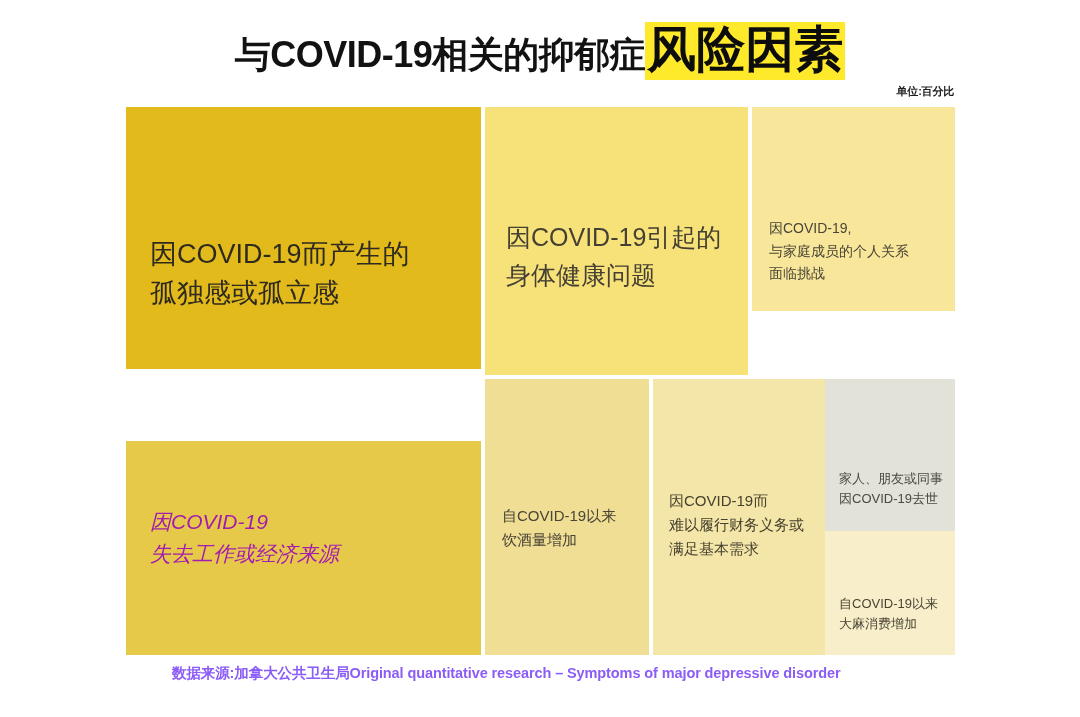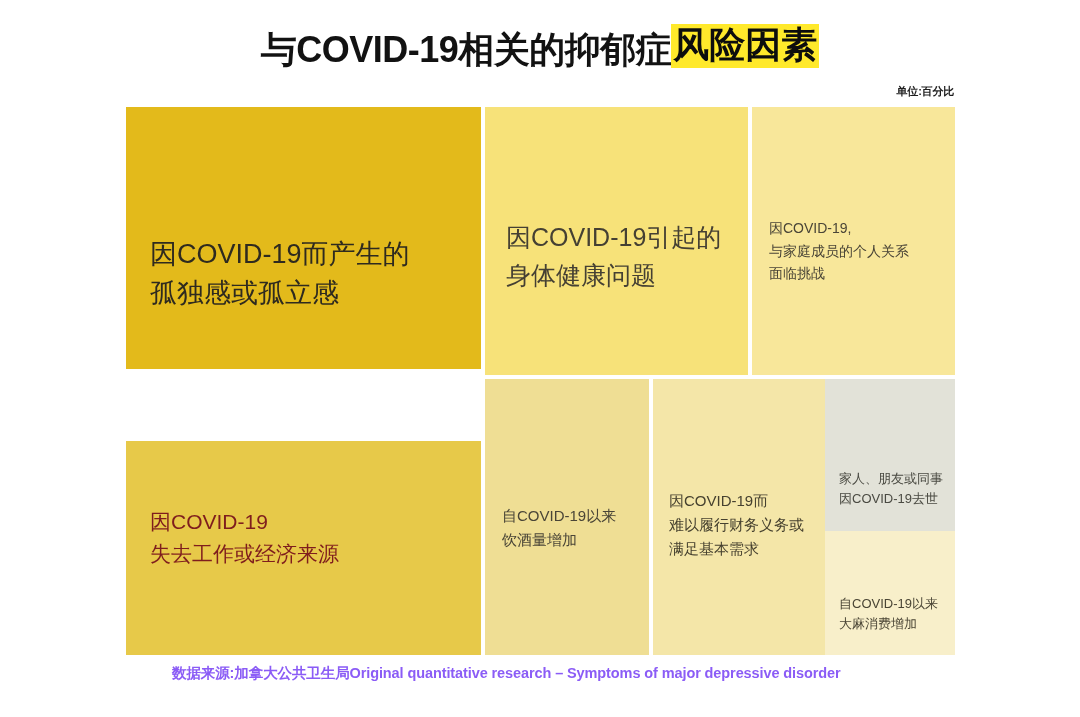--- a/index.html
+++ b/index.html
@@ -22,21 +22,21 @@
     font-size: 36px;
     font-weight: bold;
     color: #121212;
     letter-spacing: -0.5px;
     line-height: 1.1;
     vertical-align: middle;
     margin-top: 8px;
   }
   .title-hl {
     display: inline-block;
-    font-size: 36px;
+    font-size: 49px;
     font-weight: bold;
     color: #0d0d0d;
     background: #FFE92B;
     padding: 1px 2px 3px 2px;
     line-height: 1.1;
     vertical-align: middle;
   }
 
   
   .unit-note {
@@ -65,26 +65,26 @@
     color: #3a3429;
     line-height: 1.42;
     white-space: pre-line;
   }
 
   
   #cell-1 { left:0px;   top:0px;   width:355px; height:262px; background:#E3BA1B; }
   #cell-1 .label { font-size: 27px; color:#2e2a1f; top:128px; left:24px; line-height:1.45; }
 
   #cell-2 { left:0px;   top:334px; width:355px; height:214px; background:#E7C949; }
-  #cell-2 .label { font-size: 21px; color:#7f1d1d; top:65px; left:24px; line-height:1.5; }
+  #cell-2 .label { font-size: 21px; color:#a21caf; top:65px; left:24px; line-height:1.5;font-style:italic; }
 
   #cell-3 { left:359px; top:0px;   width:263px; height:268px; background:#F7E279; }
   #cell-3 .label { font-size: 25px; color:#454033; top:111px; left:21px; line-height:1.52; }
 
-  #cell-4 { left:626px; top:0px;   width:203px; height:268px; background:#F8E79A; }
+  #cell-4 { left:626px; top:0px;   width:203px; height:204px; background:#F8E79A; }
   #cell-4 .label { font-size: 14px; color:#4a4537; top:110px; left:17px; line-height:1.62; }
 
   #cell-5 { left:359px; top:272px; width:164px; height:276px; background:#EFDE94; }
   #cell-5 .label { font-size: 15px; color:#4a4537; top:125px; left:17px; line-height:1.6; }
 
   #cell-6 { left:527px; top:272px; width:198px; height:276px; background:#F4E6A8; }
   #cell-6 .label { font-size: 15px; color:#46412f; top:110px; left:16px; line-height:1.6; }
 
   #cell-7 { left:699px; top:272px; width:130px; height:192px; background:#E2E2D8; }
   #cell-7 .label { font-size: 13px; color:#4a4a42; top:90px; left:14px; line-height:1.55; }

